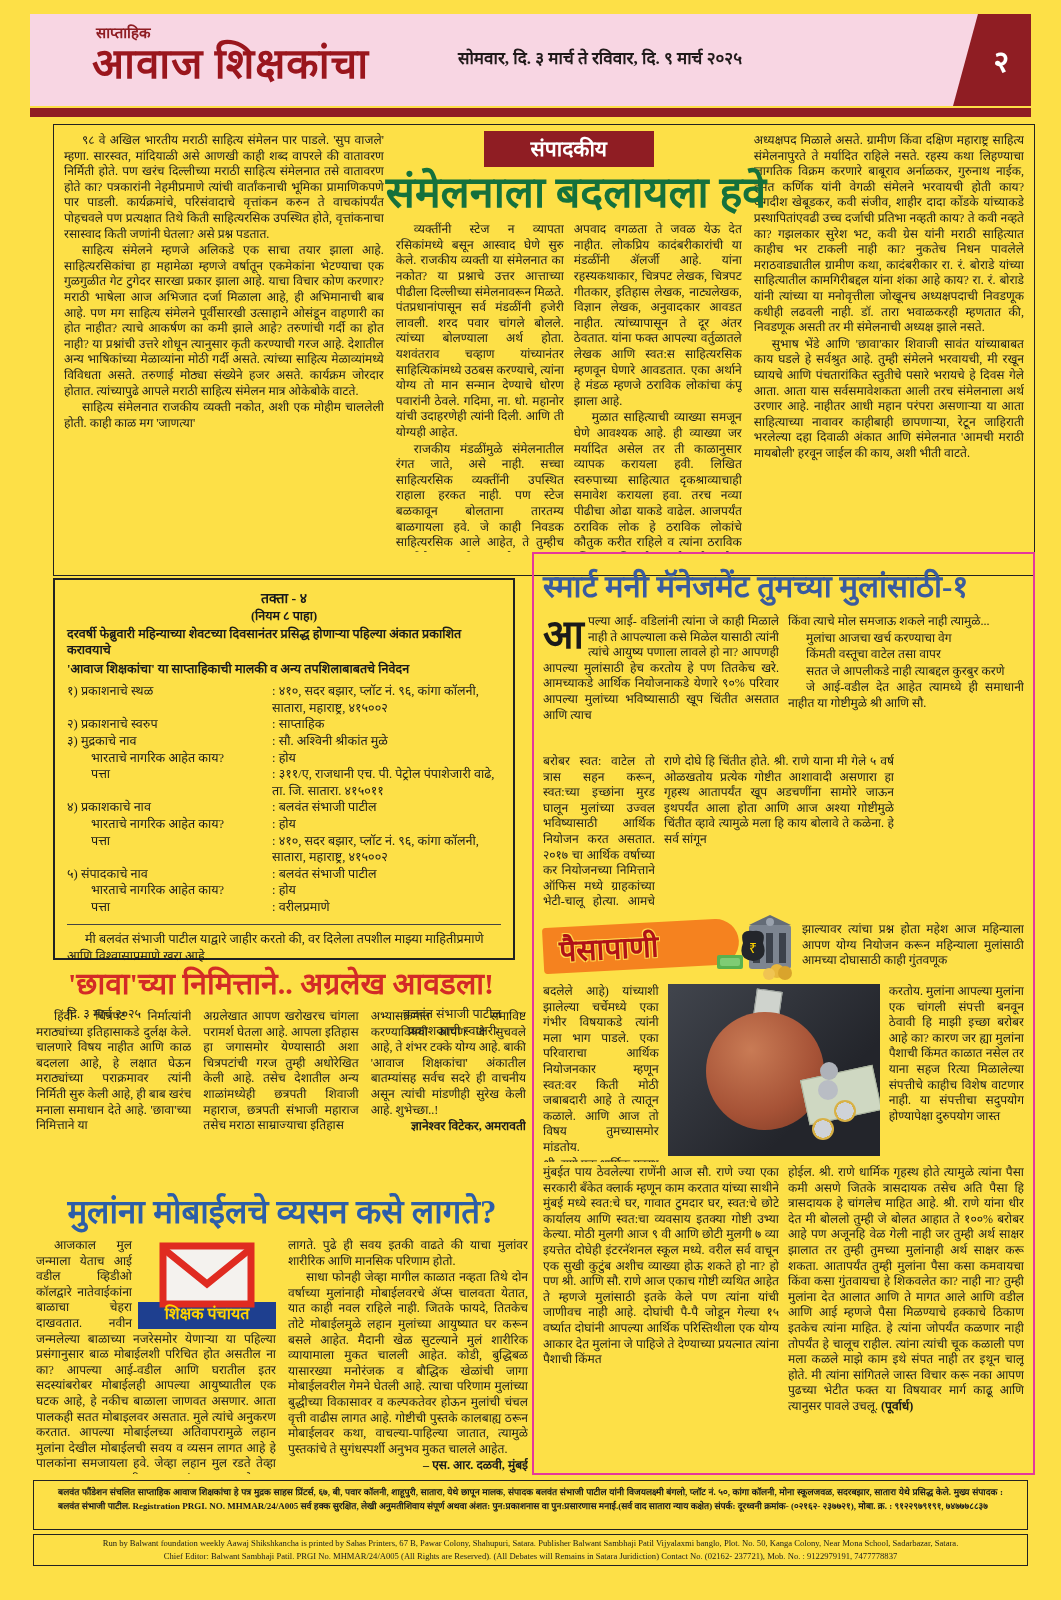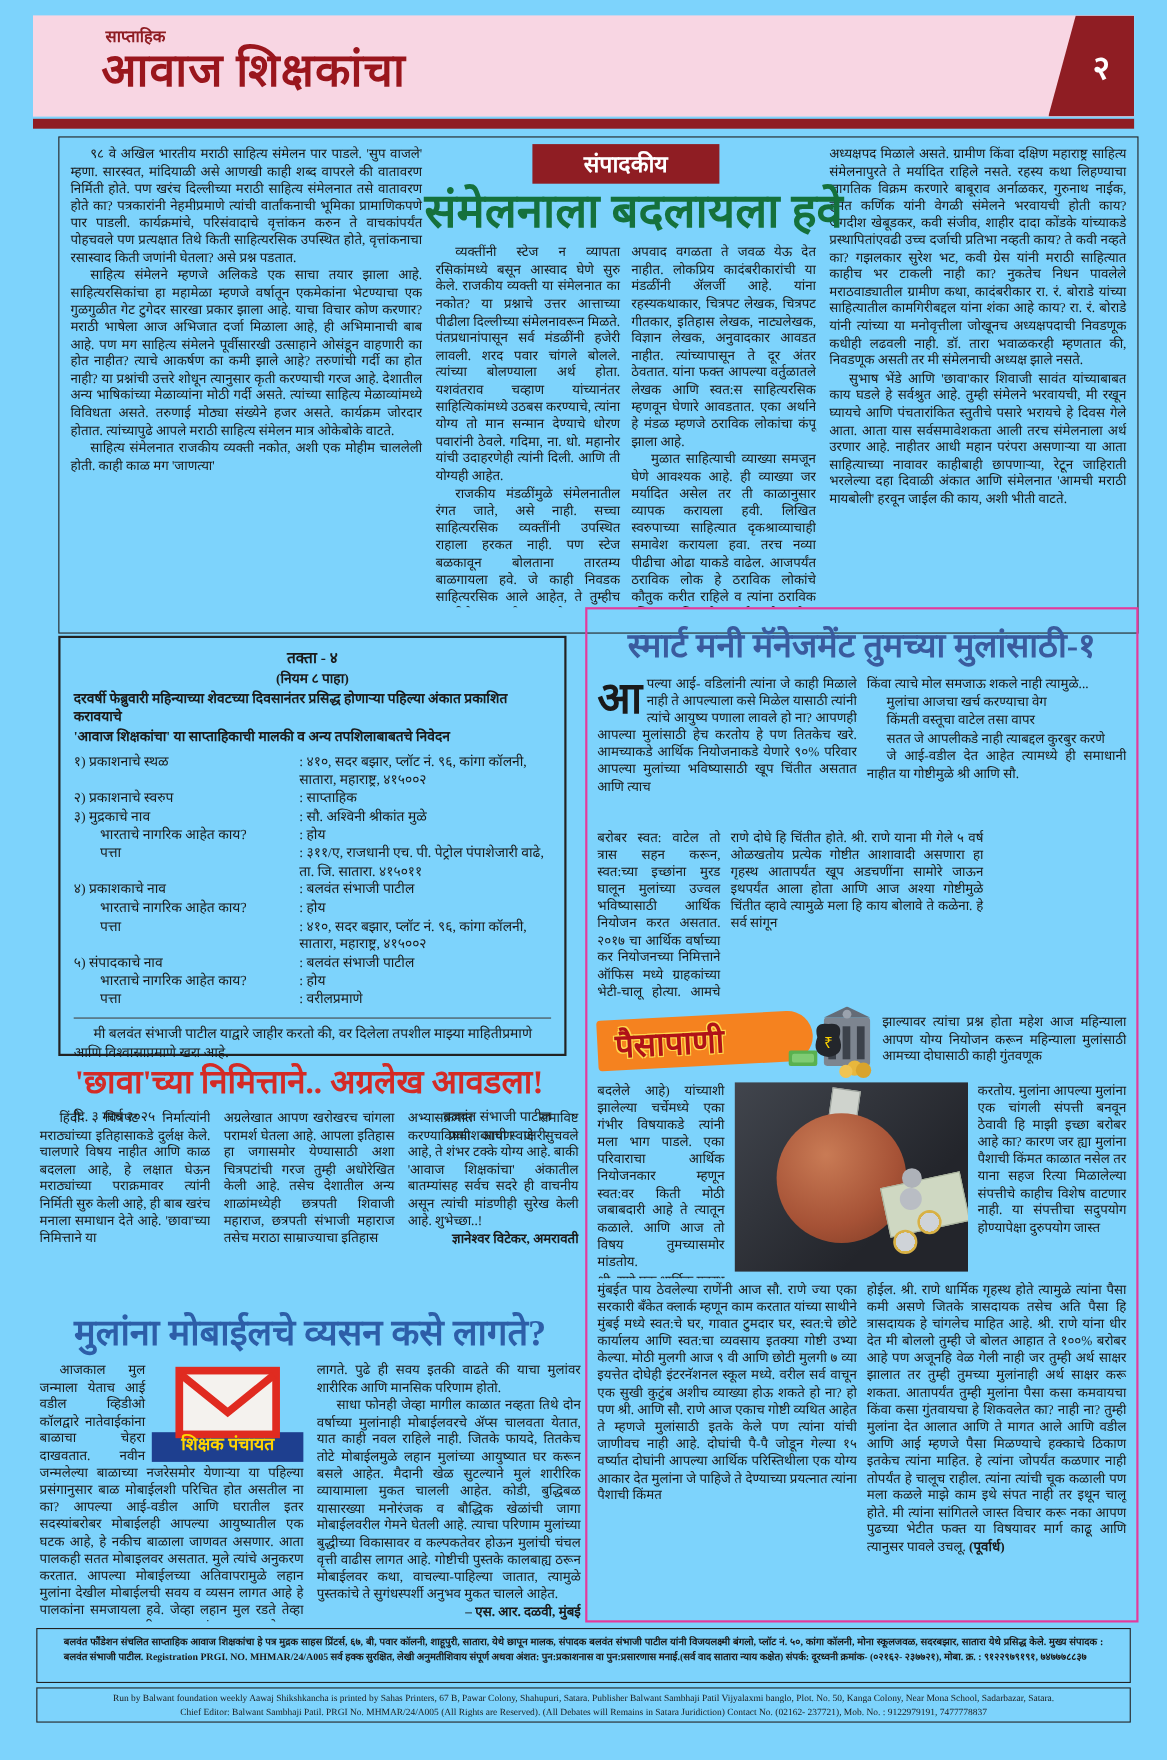--- a/index.html
+++ b/index.html
@@ -1,17 +1,17 @@
 <!DOCTYPE html>
 <html><head>
 <meta charset="utf-8">
 <style>
   * { margin:0; padding:0; box-sizing:border-box; }
   html,body { background:#e9e9e9; }
-  #page { position:relative; width:1061px; height:1600px; background:#7dd3fc;
+  #page { position:relative; width:1061px; height:1600px; background:#fde047;
           font-family:"Liberation Serif","DejaVu Serif",serif; color:#1a1a1a; overflow:hidden; margin:0 auto; }
   .abs { position:absolute; }
 
   
   #band { left:30px; top:14px; width:1001px; height:92px; background:#f8d6e3; }
   #corner { right:0; top:0; width:78px; height:92px; background:#8f1d23;
             clip-path:polygon(32% 0,100% 0,100% 100%,0 100%); color:#fff;
             font-size:30px; font-weight:bold; display:flex; align-items:center; justify-content:flex-end; padding-right:22px; }
   #masthead { left:62px; top:8px; }
   #tagline { font-size:15px; font-weight:bold; color:#8f1d23; margin-left:4px; }
@@ -44,21 +44,21 @@
   .fb-rows { margin-top:6px; }
   .fb-row { display:flex; line-height:1.32; }
   .fb-label { width:205px; flex:none; }
   .fb-val { flex:1; }
   .fb-decl { margin-top:8px; border-top:1px solid #444; padding-top:6px; text-indent:18px; line-height:1.35; }
   .fb-sign { display:flex; justify-content:space-between; margin-top:40px; }
   .fb-sign .right { text-align:center; }
 
   
   #smartbox { left:532px; top:552px; width:503px; height:923px; border:2.5px solid #e5399b; padding:8px 9px; }
-  #sm-headline { color:#3a5b9e; font-weight:bold; font-size:31px; text-align:center; white-space:nowrap; margin:2px 0 8px 0; }
+  #sm-headline { color:#3a5b9e; font-weight:bold; font-size:31px; white-space:nowrap; margin:2px 0 8px 0; }
   .sm-row { display:flex; gap:9px; }
   .sm-row .col { font-size:12.1px; }
   .dropcap { float:left; font-size:40px; line-height:0.85; font-weight:bold; padding:4px 4px 0 0; }
   #sm-photo { width:118px; height:122px; background:#dfdcd6; flex:none; border:1px solid #bbb; }
   #sm-caption { font-weight:bold; font-size:12px; white-space:nowrap; margin-top:2px; }
   #paisa-banner { width:250px; height:62px; flex:none; position:relative; margin:4px 0; }
   #paisa-shape { position:absolute; left:0; top:8px; width:196px; height:46px; background:#f5821f;
                  border-radius:4px 26px 26px 4px; transform:rotate(-3deg); }
   #paisa-text { position:absolute; left:16px; top:12px; font-size:30px; font-weight:bold; color:#b01218;
                 transform:rotate(-3deg);
@@ -97,20 +97,21 @@
 </head>
 <body>
 
 <div id="page">
 
   <div class="abs" id="band">
     <div class="abs" id="masthead">
       <div id="tagline">साप्ताहिक</div>
       <div id="mast-title">आवाज शिक्षकांचा</div>
     </div>
+    <div class="abs" id="dateline">सोमवार, दि. ३ मार्च ते रविवार, दि. ९ मार्च २०२५</div>
     <div class="abs" id="corner">
       <span>२</span>
     </div>
   </div>
   <div class="abs" id="rule"></div>
 
   <div class="abs" id="topbox">
     <div class="col tcol-l">
       <p class="p">९८ वे अखिल भारतीय मराठी साहित्य संमेलन पार पाडले. 'सुप वाजले' म्हणा. सारस्वत, मांदियाळी असे आणखी काही शब्द वापरले की वातावरण निर्मिती होते. पण खरंच दिल्लीच्या मराठी साहित्य संमेलनात तसे वातावरण होते का? पत्रकारांनी नेहमीप्रमाणे त्यांची वार्तांकनाची भूमिका प्रामाणिकपणे पार पाडली. कार्यक्रमांचे, परिसंवादाचे वृत्तांकन करुन ते वाचकांपर्यंत पोहचवले पण प्रत्यक्षात तिथे किती साहित्यरसिक उपस्थित होते, वृत्तांकनाचा रसास्वाद किती जणांनी घेतला? असे प्रश्न पडतात.</p>
       <p class="p">साहित्य संमेलने म्हणजे अलिकडे एक साचा तयार झाला आहे. साहित्यरसिकांचा हा महामेळा म्हणजे वर्षातून एकमेकांना भेटण्याचा एक गुळगुळीत गेट टुगेदर सारखा प्रकार झाला आहे. याचा विचार कोण करणार? मराठी भाषेला आज अभिजात दर्जा मिळाला आहे, ही अभिमानाची बाब आहे. पण मग साहित्य संमेलने पूर्वीसारखी उत्साहाने ओसंडून वाहणारी का होत नाहीत? त्याचे आकर्षण का कमी झाले आहे? तरुणांची गर्दी का होत नाही? या प्रश्नांची उत्तरे शोधून त्यानुसार कृती करण्याची गरज आहे. देशातील अन्य भाषिकांच्या मेळाव्यांना मोठी गर्दी असते. त्यांच्या साहित्य मेळाव्यांमध्ये विविधता असते. तरुणाई मोठ्या संख्येने हजर असते. कार्यक्रम जोरदार होतात. त्यांच्यापुढे आपले मराठी साहित्य संमेलन मात्र ओकेबोके वाटते.</p>

